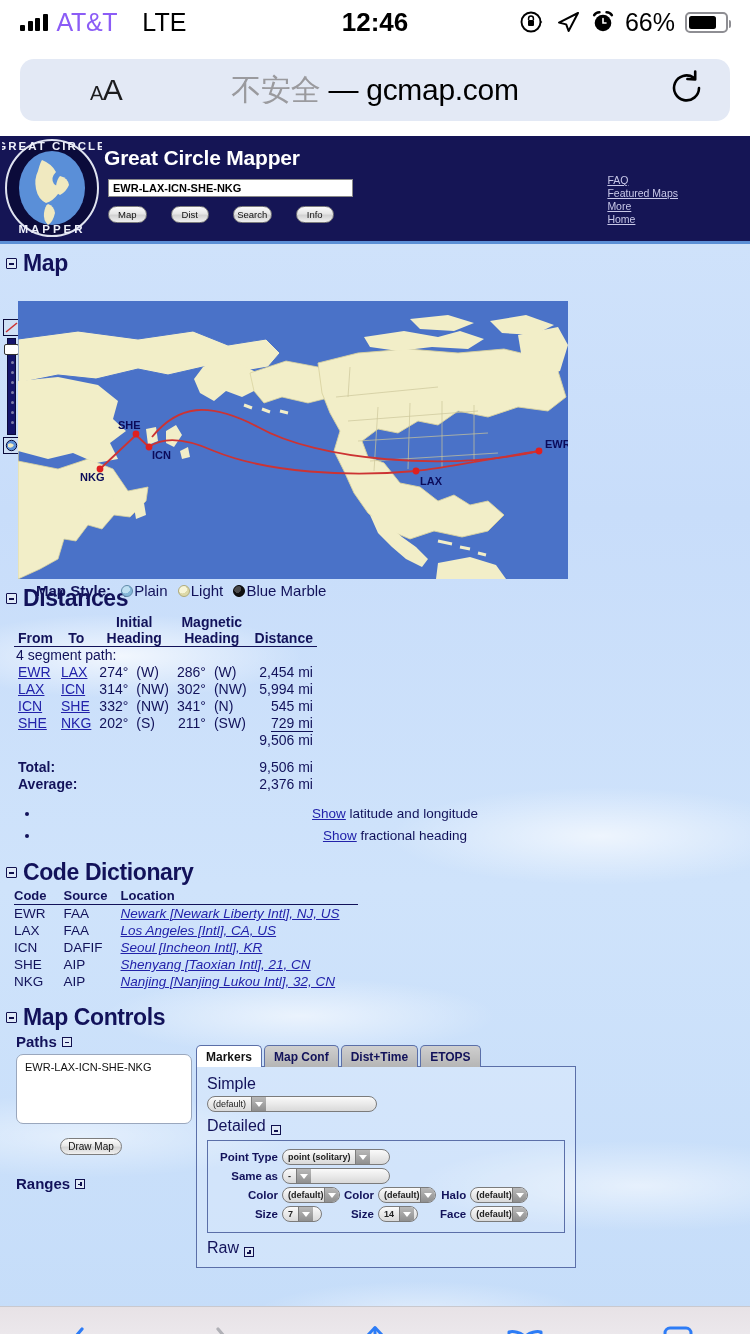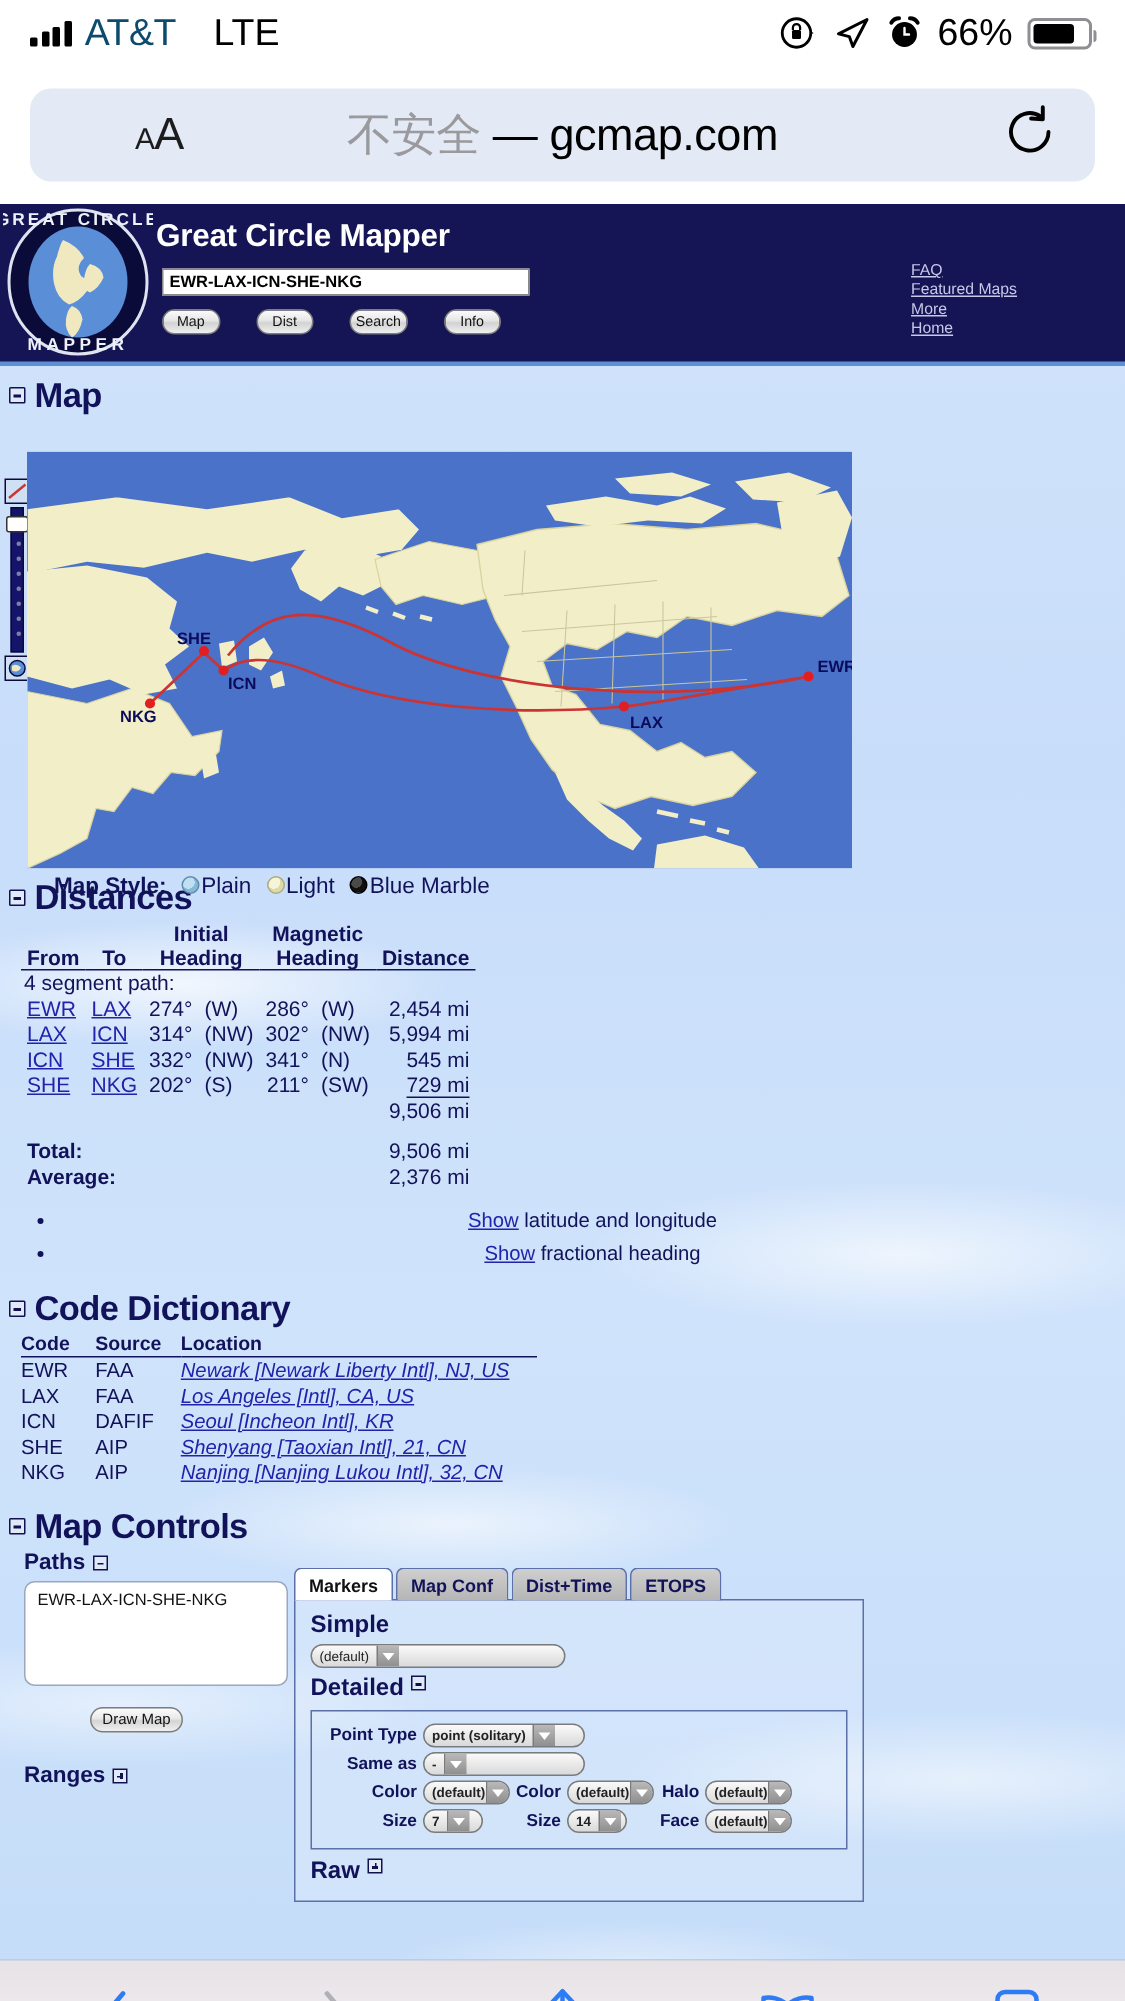--- a/index.html
+++ b/index.html
@@ -19,21 +19,21 @@
     padding: 0 22px 0 20px;
     position: relative;
   }
   .sb-left { display: flex; align-items: center; gap: 9px; }
   .signal-bars { display: flex; align-items: flex-end; gap: 2.5px; height: 17px; }
   .signal-bars i { display:block; width: 5px; background: #000; border-radius: 1px; }
   .signal-bars i:nth-child(1){ height: 6px; }
   .signal-bars i:nth-child(2){ height: 10px; }
   .signal-bars i:nth-child(3){ height: 13px; }
   .signal-bars i:nth-child(4){ height: 17px; }
-  .sb-carrier { font-size: 25px; font-weight: 400; color:#0c4a6e; letter-spacing: -0.3px;}
+  .sb-carrier { font-size: 25px; font-weight: 400; color:#8b5cf6; letter-spacing: -0.3px;}
   .sb-net { font-size: 25px; color:#000; margin-left: 16px;}
   .sb-time {
     position: absolute; left: 0; right: 0; text-align: center;
     font-size: 26px; font-weight: 600; color: #000; letter-spacing:0px;
   }
   .sb-right { margin-left:auto; display:flex; align-items:center; gap: 10px; }
   .sb-right svg { display:block; }
   .sb-pct { font-size: 25px; color:#000; }
   .batt { width: 43px; height: 21px; border: 2.2px solid #8e8e93; border-radius: 5px; position: relative; }
   .batt::after{ content:""; position:absolute; right:-5px; top:6px; width:2.5px; height:8px;
@@ -190,21 +190,21 @@
   .tab {
     font-size:12px; font-weight:bold; color:#12125a; padding:4px 9px 3px;
     border:1px solid #5b6fa8; border-bottom:none; border-radius:5px 5px 0 0;
     background: linear-gradient(180deg,#cfcfcf,#b5b5b5);
   }
   .tab.active { background:#ffffff; color:#111; }
   #panel-body {
     border:1px solid #5b6fa8; background: rgba(255,255,255,0.18);
     margin-top:-1px; padding:8px 10px 10px; position:relative;
   }
-  .blk-title { font-size:16px; font-weight:bold; color:#12125a; display:flex; align-items:flex-start; gap:5px;}
+  .blk-title { font-size:16px; font-weight:normal; color:#12125a; display:flex; align-items:flex-end; gap:5px;}
   .sel {
     display:inline-flex; align-items:center; height:16px;
     border:1px solid #7b7b7b; border-radius:8px; overflow:hidden;
     background: linear-gradient(180deg,#fafafa, #d9d9d9);
     font-size:9px; color:#222; vertical-align:middle;
   }
   .sel span { padding:0 5px; white-space:nowrap; overflow:hidden; }
   .sel i {
     width:15px; height:100%; flex:none; display:flex; align-items:center; justify-content:center;
     background: linear-gradient(180deg,#b9b9b9,#8f8f8f); border-left:1px solid #7b7b7b;
@@ -234,20 +234,21 @@
   <div class="sb-left">
     <span class="signal-bars">
         <i></i>
         <i></i>
         <i></i>
         <i></i>
       </span>
     <span class="sb-carrier">AT&amp;T</span>
     <span class="sb-net">LTE</span>
   </div>
+  <div class="sb-time">12:46</div>
   <div class="sb-right">
     <svg width="26" height="26" viewBox="0 0 26 26">
       <circle cx="12" cy="13" r="9.5" fill="none" stroke="#000" stroke-width="1.9"></circle>
       <rect x="9" y="11" width="6" height="6" rx="1" fill="#000"></rect>
       <path d="M9.6 11 v-1.6 a2.4 2.4 0 0 1 4.8 0 V11" fill="none" stroke="#000" stroke-width="1.5"></path>
       <path d="M21 11.6 l2.4 1.4 -2.4 1.4 z" fill="#000"></path>
     </svg>
     <svg width="26" height="26" viewBox="0 0 26 26">
       <path d="M23 4 L4 13.6 L11.2 15.4 L13.6 22 Z" fill="none" stroke="#000" stroke-width="2" stroke-linejoin="round"></path>
     </svg>

